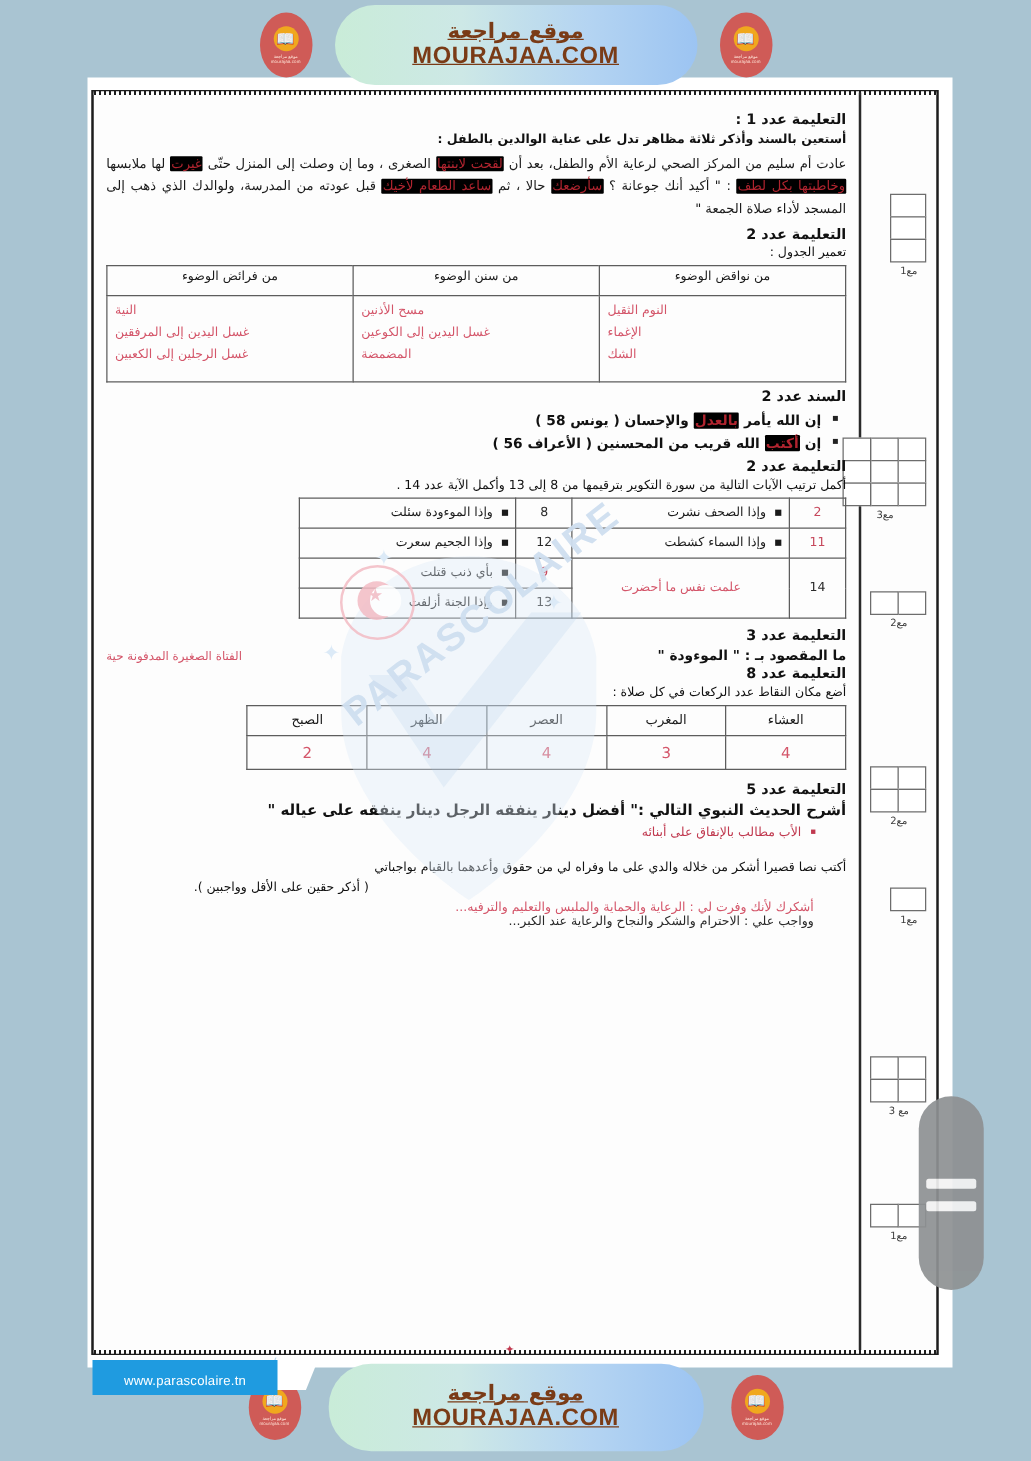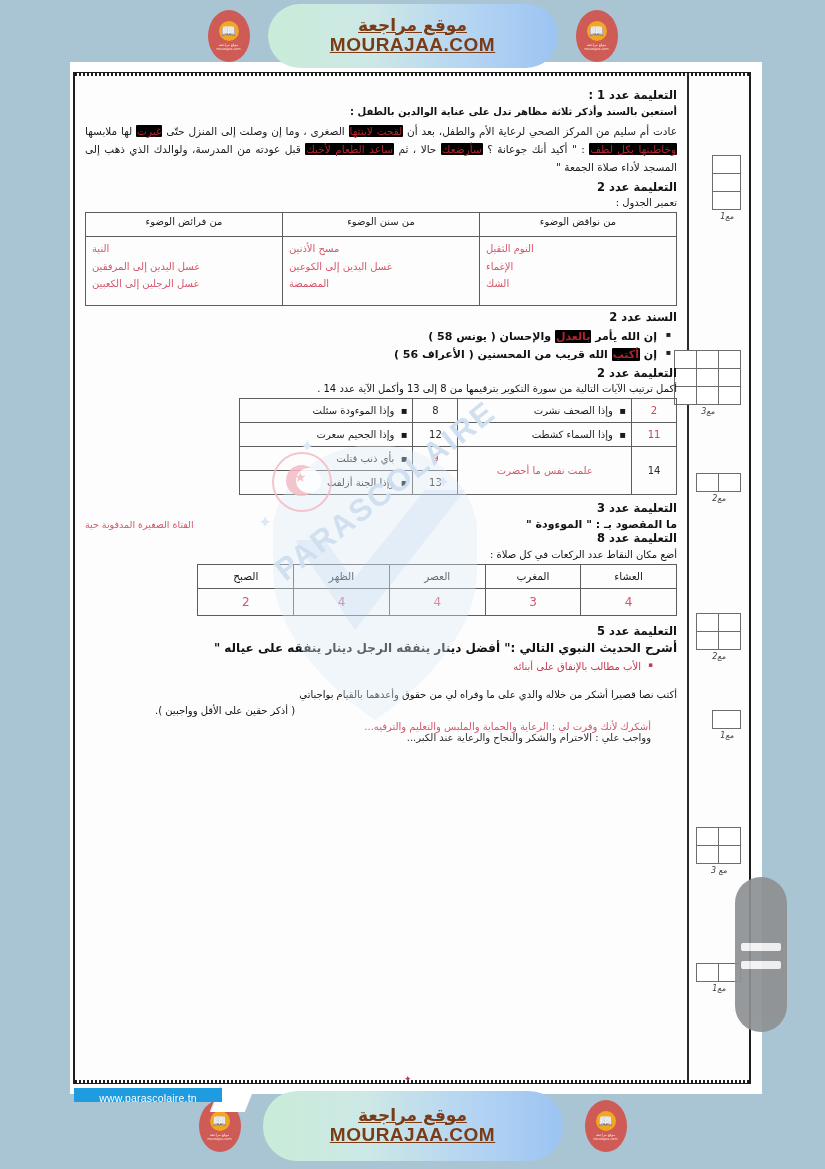--- a/index.html
+++ b/index.html
@@ -85,21 +85,20 @@
   }
   .margin-rule{
     position:absolute;top:0;bottom:0;right:60px;width:0;
     border-right:2px solid #2a2a2a;
   }
 
   
   .grade-margin{
     position:absolute;top:0;right:0;width:60px;height:100%;
     z-index:8;
-    font-style:italic;
   }
   .grade-group{
     position:absolute;right:8px;
     display:flex;flex-direction:column;align-items:center;
   }
   .gbox-row{display:flex;}
   .gbox{
     width:21px;height:17px;border:1px solid #6d6d6d;
     background:#ffffff;margin:-1px 0 0 -1px;
   }
@@ -244,21 +243,21 @@
     background:#8e9193;border-radius:26px;z-index:20;opacity:.92;
   }
   .side-handle .bar{
     position:absolute;left:6px;width:40px;height:8px;background:#f2f2f2;border-radius:2px;
   }
   .side-handle .bar.b1{top:66px;}
   .side-handle .bar.b2{top:84px;}
 
   
   .url-chip{
-    position:absolute;left:74px;top:1088px;width:148px;height:14px;
+    position:absolute;left:74px;top:1088px;width:148px;height:28px;
     background:#1f9be0;z-index:41;
     display:flex;align-items:center;justify-content:center;
     overflow:hidden;
   }
   .url-chip span{
     font-family:"Liberation Sans", sans-serif;
     font-size:10.5px;color:#ffffff;letter-spacing:.2px;
     transform:translateY(3px);
   }
   .chip-tail{
@@ -360,21 +359,21 @@
       <div class="glabel">مع2</div>
     </div>
 
     <div class="grade-group" style="top:637px;">
       <div class="gbox-row">
           <div class="gbox wide"></div>
         </div>
       <div class="glabel">مع1</div>
     </div>
 
-    <div class="grade-group" style="top:754px;">
+    <div class="grade-group" style="top:772px;">
       <div class="gbox-row">
           <div class="gbox"></div>
           <div class="gbox"></div>
         </div>
       <div class="gbox-row">
           <div class="gbox"></div>
           <div class="gbox"></div>
         </div>
       <div class="glabel">مع 3</div>
     </div>

